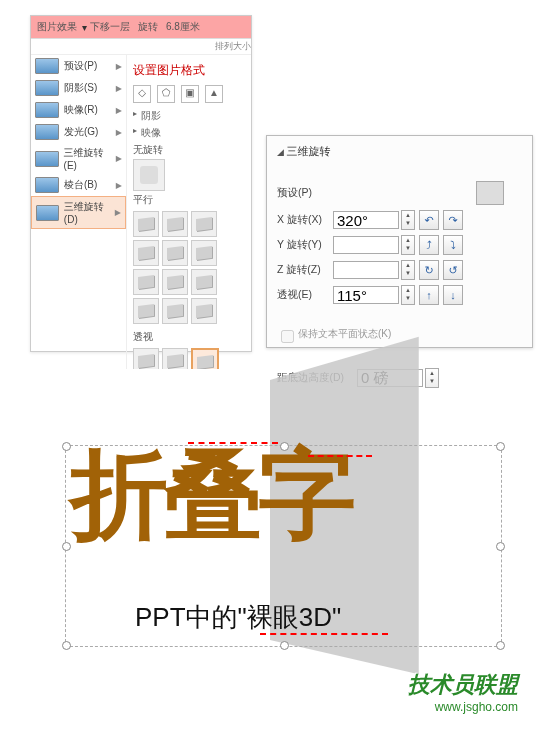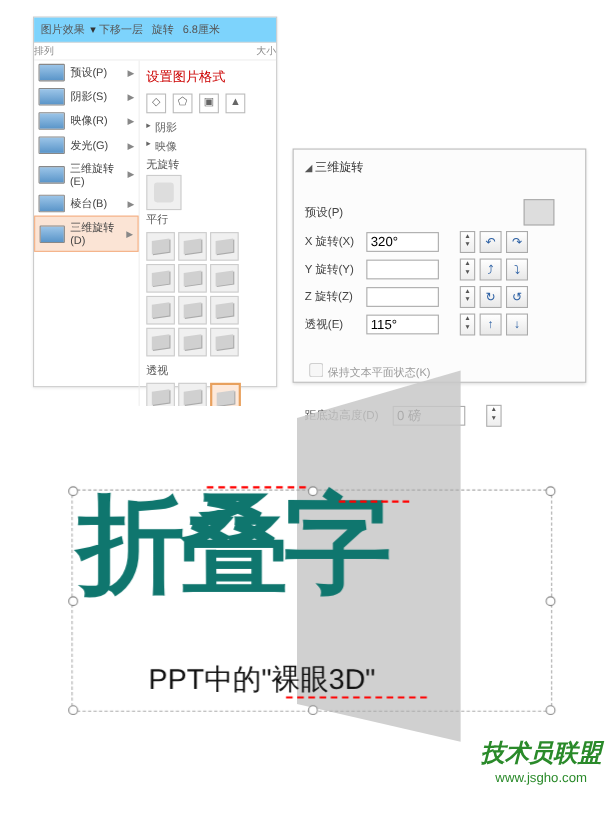--- a/index.html
+++ b/index.html
@@ -1,18 +1,18 @@
 <!DOCTYPE html>
 <html><head>
 <meta charset="utf-8">
 <style>
 html,body{margin:0;padding:0;background:#fff;font-family:"Microsoft YaHei",Arial,sans-serif;font-size:11px;color:#333;width:550px}
 .container{position:relative;width:550px;height:739px}
 .panel1{position:absolute;left:30px;top:15px;width:220px;height:335px;border:1px solid #ccc;background:#fff;box-shadow:0 1px 3px rgba(0,0,0,.1)}
-.toolbar{display:flex;align-items:center;height:20px;background:#7dd3fc;border-bottom:1px solid #ddd;font-size:10px;padding:1px 3px}
+.toolbar{display:flex;align-items:center;height:20px;background:#fca5a5;border-bottom:1px solid #ddd;font-size:10px;padding:1px 3px}
 .tb-btn{padding:1px 3px;margin-right:2px;color:#555}
 .main-row{display:flex;height:314px}
 .leftmenu{width:95px;border-right:1px solid #eee}
 .menu-item{display:flex;align-items:center;padding:3px 4px;font-size:10px;color:#444}
 .menu-item.active{background:#fbe4d5;border:1px solid #f4b083}
 .menu-thumb{width:22px;height:14px;background:linear-gradient(#9cc5e8,#5a95c9);border:1px solid #888;margin-right:5px;border-radius:1px}
 .menu-arrow{margin-left:auto;color:#888;font-size:8px}
 .rightpane{flex:1;padding:4px 6px;overflow:hidden}
 .title-red{color:#c00;font-size:12px;margin:3px 0 6px}
 .icon-row{display:flex;gap:6px;margin-bottom:6px}
@@ -23,57 +23,57 @@
 .presets{display:flex;flex-wrap:wrap;gap:3px;margin-top:4px}
 .preset{width:24px;height:24px;border:1px solid #ccc;background:#f0f0f0;display:flex;align-items:center;justify-content:center}
 .preset.big{width:30px;height:30px}
 .preset.sel{border:2px solid #e8a15e;background:#fde9db}
 .cube3d{width:16px;height:12px;background:#d0d0d0;transform:skewY(-8deg);box-shadow:1px 1px 0 #aaa}
 .panel2{position:absolute;left:266px;top:135px;width:245px;height:195px;border:1px solid #bbb;background:#fcfcfc;box-shadow:0 1px 3px rgba(0,0,0,.15);padding:8px 10px}
 .p2-title{font-size:11px;color:#333;margin-bottom:22px}
 .p2-title:before{content:"◢ ";color:#555;font-size:9px}
 .p2-row{display:flex;align-items:center;margin:5px 0;font-size:10.5px}
 .p2-label{width:56px;color:#444}
-.p2-input{width:58px;height:16px;border:1px solid #aaa;background:#fff;font-size:12px;padding:0 3px;margin-right:19px}
+.p2-input{width:58px;height:16px;border:1px solid #aaa;background:#fff;font-size:15px;padding:0 3px;margin-right:2px}
 .spin{width:12px;height:18px;border:1px solid #aaa;background:linear-gradient(#fff,#eee);display:inline-flex;flex-direction:column;font-size:6px;line-height:8px;text-align:center;color:#555}
 .rot-ico{width:18px;height:18px;border:1px solid #aaa;background:linear-gradient(#fff,#e8e8e8);margin-left:4px;display:inline-flex;align-items:center;justify-content:center;font-size:11px;color:#2b5fa3}
 .dropdown-square{width:26px;height:22px;border:1px solid #aaa;background:#ddd;margin-left:auto;margin-right:18px}
-.checkbox-row{font-size:10px;color:#999;margin:22px 0;display:flex;align-items:flex-end}
+.checkbox-row{font-size:10px;color:#999;margin:22px 0;display:flex;align-items:flex-start}
 .checkbox-row input{margin-right:4px}
 .canvas-area{position:absolute;left:50px;top:370px;width:450px;height:310px;perspective:600px}
 .gray-plane{position:absolute;left:220px;top:10px;width:180px;height:260px;background:#c8c8c8;transform:rotateY(-50deg);transform-origin:left center;opacity:.85}
 .sel-box{position:absolute;left:15px;top:75px;width:435px;height:200px;border:1px dashed #aaa}
 .sel-handle{position:absolute;width:7px;height:7px;background:#fff;border:1px solid #888;border-radius:50%}
 .h-tl{left:-4px;top:-4px}.h-tr{right:-4px;top:-4px}.h-bl{left:-4px;bottom:-4px}.h-br{right:-4px;bottom:-4px}
 .h-tm{left:50%;top:-4px;margin-left:-4px}.h-bm{left:50%;bottom:-4px;margin-left:-4px}
 .h-ml{left:-4px;top:50%;margin-top:-4px}.h-mr{right:-4px;top:50%;margin-top:-4px}
-.bigtext{position:absolute;left:20px;top:75px;font-size:98px;font-weight:700;color:#0f766e;letter-spacing:-4px;line-height:1;font-family:"Microsoft YaHei","Heiti SC",sans-serif}
+.bigtext{position:absolute;left:20px;top:75px;font-size:98px;font-weight:700;color:#a16207;letter-spacing:-4px;line-height:1;font-family:"Microsoft YaHei","Heiti SC",sans-serif}
 .subtext{position:absolute;left:85px;top:230px;font-size:26px;color:#111;font-weight:400}
 .redline{position:absolute;border-top:2px dashed red;height:0}
 .rl1{left:138px;top:72px;width:90px}
 .rl2{left:258px;top:85px;width:64px}
 .rl3{left:210px;top:263px;width:128px}
-.watermark{position:absolute;right:3px;bottom:25px;text-align:center}
+.watermark{position:absolute;right:32px;bottom:25px;text-align:right}
 .wm1{font-size:22px;font-weight:900;font-style:italic;color:#2a8a2a;text-shadow:1px 1px 0 #fff,-1px -1px 0 #fff}
 .wm2{font-size:12px;color:#2a8a2a;}
 </style>
 </head>
 <body>
 
 <div class="container">
 
   <div class="panel1">
     <div class="toolbar">
       <span class="tb-btn">图片效果</span>
       <span>▾</span>
       <span class="tb-btn">下移一层</span>
       <span class="tb-btn">旋转</span>
       <span class="tb-btn">6.8厘米</span>
     </div>
-    <div style="display:flex;justify-content:space-between;font-size:9px;color:#888;padding:1px 0;border-bottom:1px solid #eee">
+    <div style="display:flex;justify-content:flex-end;font-size:9px;color:#888;padding:1px 0;border-bottom:1px solid #eee">
       <span>排列</span>
       <span>大小</span>
     </div>
     <div class="main-row">
       <div class="leftmenu">
         <div class="menu-item">
             <span class="menu-thumb"></span>
             <span>预设(P)</span>
             <span class="menu-arrow">▶</span>
           </div>

